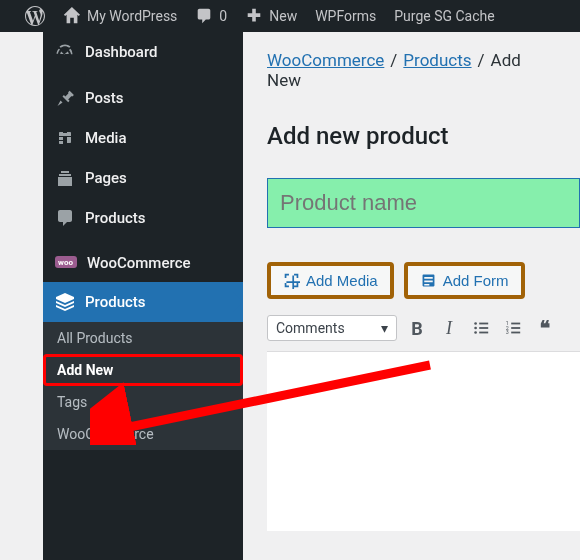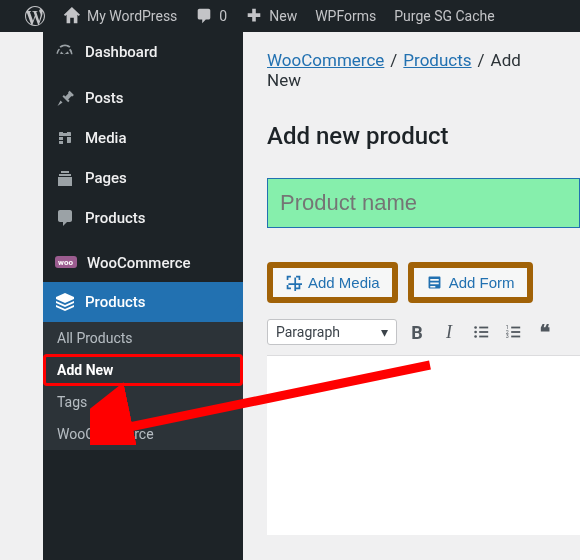--- a/index.html
+++ b/index.html
@@ -29,21 +29,21 @@
   .breadcrumb a { color: #2271b1; text-decoration: underline; }
   .breadcrumb .sep { margin: 0 6px; color: #2c3338; }
   .breadcrumb .cur { color: #2c3338; }
   
   .content { padding: 0 0 0 24px; }
   .h1 { font-size: 24px; font-weight: 500; color: #1d2327; margin: 18px 0 28px; }
   .title-input { width: 100%; height: 50px; font-size: 22px; padding: 0 12px; border: 1px solid #2271b1; background: #86efac; outline: none; color: #757575; }
   .title-input::placeholder { color: #757575; }
   
   .media-row { display: flex; gap: 10px; margin: 34px 0 10px; }
-  .media-btn { display: inline-flex; align-items: center; gap: 6px; padding: 6px 12px; border: 6px solid #a16207; border-radius: 4px; background: #f6f7f7; color: #2271b1; font-size: 15px; cursor: pointer; }
+  .media-btn { display: inline-flex; align-items: center; gap: 6px; padding: 6px 12px; border: 4px solid #a16207; border-radius: 4px; background: #f6f7f7; color: #2271b1; font-size: 15px; cursor: pointer; }
   .media-btn svg { fill: #2271b1; }
   
   .editor-toolbar { display: flex; align-items: center; gap: 8px; padding: 6px 0; }
   .format-select { display: inline-flex; align-items: center; justify-content: space-between; border: 1px solid #c3c4c7; background: #fff; padding: 4px 8px; width: 130px; font-size: 14px; color: #3c434a; border-radius: 3px; cursor: pointer; }
   .ed-btn { width: 24px; height: 24px; display: inline-flex; align-items: center; justify-content: center; color: #50575e; cursor: pointer; font-size: 17px; }
   .ed-btn.bold { font-weight: 700; font-size: 18px; }
   .ed-btn.italic { font-style: italic; font-family: Georgia, serif; font-size: 18px; }
   
   .editor-body { background: #fff; height: 180px; border-top: 1px solid #dcdcde; margin-top: 4px; }
   
@@ -155,21 +155,21 @@
         </button>
         <button class="media-btn">
           <svg width="17" height="17" viewBox="0 0 20 20">
               <path d="M4 3h12c.6 0 1 .4 1 1v12c0 .6-.4 1-1 1H4c-.6 0-1-.4-1-1V4c0-.6.4-1 1-1zm1 3v2h10V6H5zm0 4v2h10v-2H5zm0 4v2h6v-2H5z" fill="#2271b1"></path>
             </svg>
           <span>Add Form</span>
         </button>
       </div>
       <div class="editor-toolbar">
         <div class="format-select">
-          <span>Paragraph</span>
+          <span>Comments</span>
           <span>▾</span>
         </div>
         <span class="ed-btn bold">B</span>
         <span class="ed-btn italic">I</span>
         <span class="ed-btn">
           <svg width="18" height="18" viewBox="0 0 20 20" fill="#50575e">
               <circle cx="4" cy="5" r="1.5"></circle>
               <rect x="8" y="4" width="10" height="2"></rect>
               <circle cx="4" cy="10" r="1.5"></circle>
               <rect x="8" y="9" width="10" height="2"></rect>

